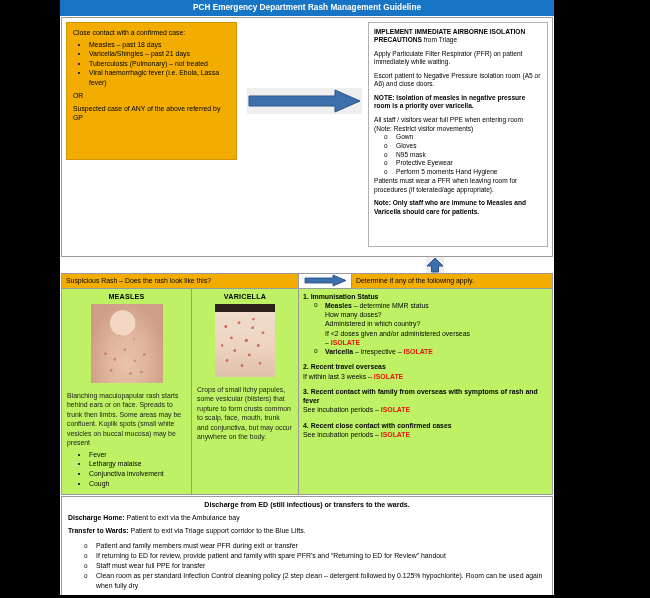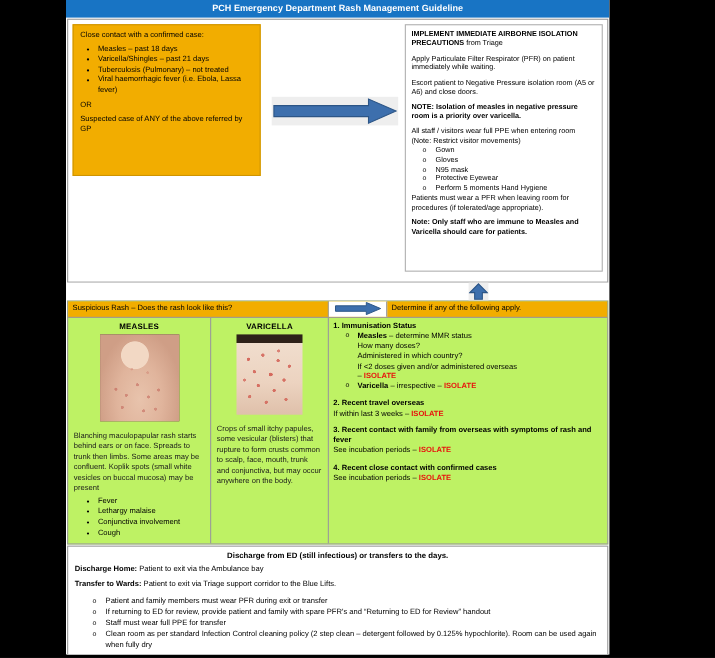--- a/index.html
+++ b/index.html
@@ -453,21 +453,21 @@
 
         <div class="det-num">4.  Recent close contact with confirmed cases</div>
         <div class="det-line"><span>See incubation periods – </span><span class="isolate">ISOLATE</span></div>
 
       </div>
 
     </div>
   </div>
 
   <div class="sec3">
-    <div class="hdr">Discharge from ED (still infectious) or transfers to the days.</div>
+    <div class="hdr">Discharge from ED (still infectious) or transfers to the wards.</div>
     <p><span class="bld">Discharge Home:</span><span> Patient to exit via the Ambulance bay</span></p>
     <p><span class="bld">Transfer to Wards:</span><span> Patient to exit via Triage support corridor to the Blue Lifts.</span></p>
     <ul class="circ">
       <li>Patient and family members must wear PFR during exit or transfer</li>
       <li>If returning to ED for review, provide patient and family with spare PFR's and “Returning to ED for Review” handout</li>
       <li>Staff must wear full PPE for transfer</li>
       <li>Clean room as per standard Infection Control cleaning policy (2 step clean – detergent followed by 0.125% hypochlorite). Room can be used again when fully dry</li>
     </ul>
   </div>
 

